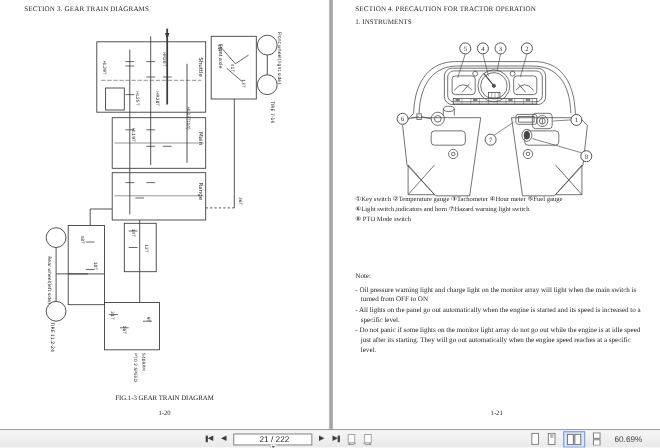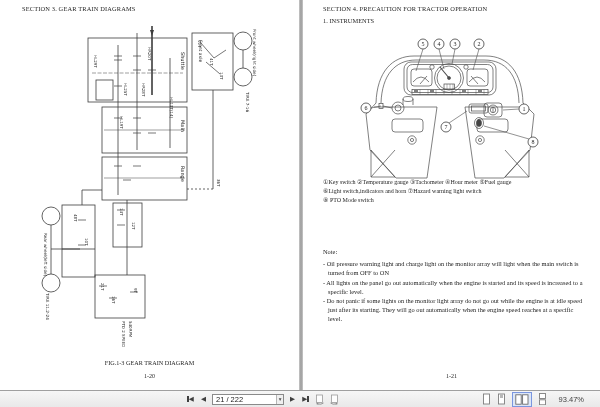--- a/index.html
+++ b/index.html
@@ -26,21 +26,21 @@
   .note-item{padding-left:5px;text-indent:-5px;margin-bottom:.5px;}
   
   .toolbar{position:absolute;top:390px;left:0;width:600px;height:17px;
            background:linear-gradient(#f6f6f6,#e9e9e9);border-top:1px solid #9f9f9f;
            box-sizing:border-box;font-family:"Liberation Sans","DejaVu Sans",sans-serif;}
   .nav-group{position:absolute;left:186px;top:0;height:16px;display:flex;align-items:center;gap:4px;}
   .tbtn{display:inline-flex;align-items:center;justify-content:center;height:12px;min-width:9px;cursor:pointer;}
   .tri{font-style:normal;font-size:6.5px;color:#3f3f3f;line-height:1;}
   .vbar{width:1.5px;height:6.5px;background:#3f3f3f;display:inline-block;}
   .page-combo{display:inline-flex;align-items:center;width:72px;height:11px;background:#fff;
-              border:1px solid #8a8a8a;box-sizing:border-box;justify-content:space-between;cursor:text;}
+              border:1px solid #8a8a8a;box-sizing:border-box;justify-content:space-between;cursor:text;flex-direction:column;}
   .page-combo .val{font-size:7.5px;padding-left:3px;color:#222;}
   .page-combo .caret{font-size:5.5px;color:#555;border-left:1px solid #b5b5b5;padding:0 1.5px;height:100%;
               display:flex;align-items:center;background:#efefef;}
   .view-group{position:absolute;right:16px;top:0;height:16px;display:flex;align-items:center;gap:6px;}
   .zoom-label{font-size:7.5px;color:#444;margin-left:6px;}
   .sel{display:inline-flex;align-items:center;justify-content:center;gap:1px;
        border:1px solid #7a96df;background:#dce6f7;padding:1px 2px;}
 </style>
 </head>
 <body>
@@ -303,16 +303,16 @@
           <rect x="0.8" y="0.8" width="5.4" height="9.4" fill="#fff" stroke="#6b6b6b" stroke-width="0.9"></rect>
           <rect x="7.6" y="0.8" width="5.4" height="9.4" fill="#fff" stroke="#6b6b6b" stroke-width="0.9"></rect>
         </svg>
       </span>
       <span class="tbtn">
         <svg width="9" height="12" viewBox="0 0 9 12">
           <rect x="1.5" y="0.5" width="6" height="5" fill="#fff" stroke="#7d7d7d" stroke-width="0.9"></rect>
           <rect x="1.5" y="6.8" width="6" height="5" fill="#fff" stroke="#7d7d7d" stroke-width="0.9"></rect>
         </svg>
       </span>
-      <span class="zoom-label">93.47%</span>
+      <span class="zoom-label">60.69%</span>
     </div>
   </div>
 </div>
 
 </body></html>

